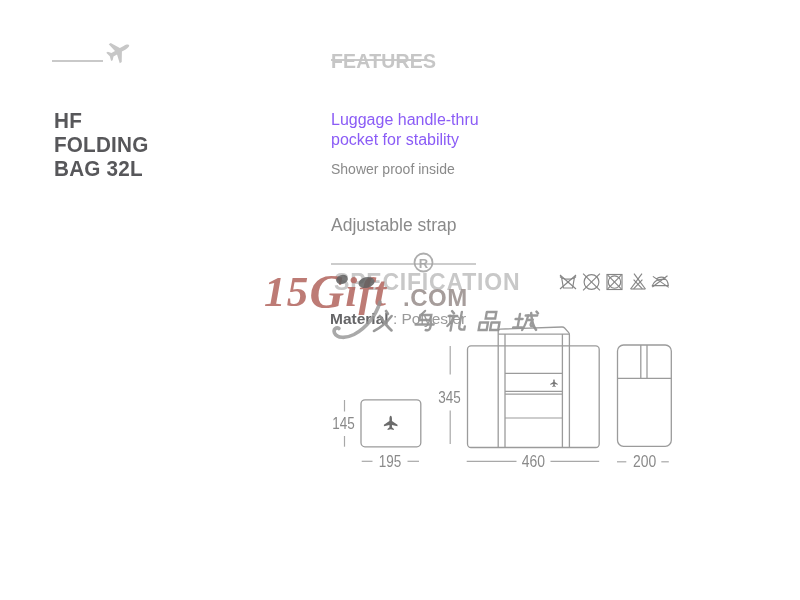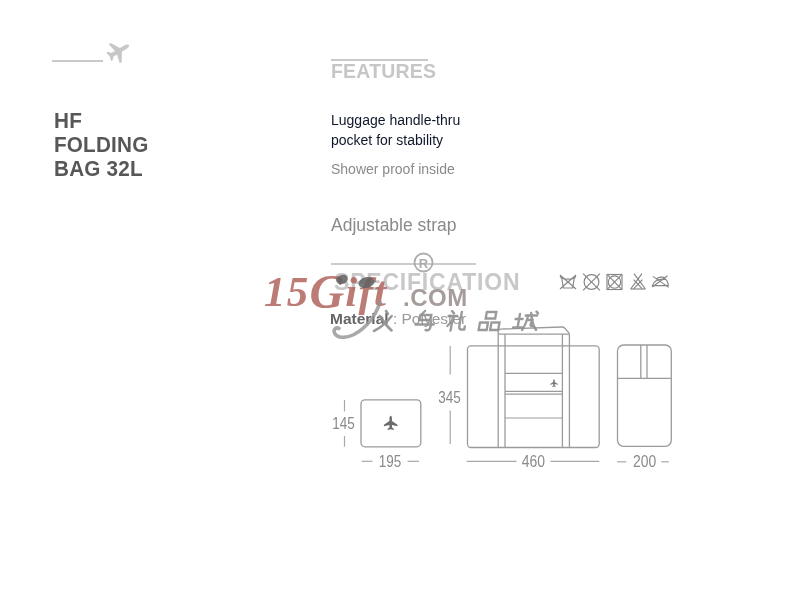--- a/index.html
+++ b/index.html
@@ -15,23 +15,23 @@
 <svg class="abs" style="left:98px;top:36px;" width="42" height="34" viewBox="0 0 42 34">
   <g transform="translate(20,15.5) rotate(60) scale(1.28)" fill="#c7c7c7">
     <path d="M0,-10 C1,-10 1.6,-8.2 1.6,-6 L1.6,-2.6 L8.6,1.6 L8.6,3.4 L1.6,1.8 L1.6,5 L3.8,7 L3.8,8.4 L0,7.4 L-3.8,8.4 L-3.8,7 L-1.6,5 L-1.6,1.8 L-8.6,3.4 L-8.6,1.6 L-1.6,-2.6 L-1.6,-6 C-1.6,-8.2 -1,-10 0,-10 Z"></path>
   </g>
 </svg>
 
 <div class="abs" style="left:54px;top:108.5px;font-size:22.5px;font-weight:bold;color:#57575a;line-height:24.4px;letter-spacing:0.2px;transform:scaleX(0.92);transform-origin:0 0;">HF<br>FOLDING<br>BAG 32L</div>
 
 <div class="abs" style="left:331px;top:59px;width:97px;height:1.6px;background:#c9c9c9;"></div>
 
-<div class="abs" style="left:331px;top:60px;font-size:19.5px;font-weight:bold;color:#c6c6c6;letter-spacing:0.2px;">FEATURES</div>
-
-<div class="abs" style="left:331px;top:109.5px;font-size:14px;color:#0f172a;line-height:20.8px;">Luggage handle-thru<br>pocket for stability</div>
+<div class="abs" style="left:331px;top:50px;font-size:19.5px;font-weight:bold;color:#c6c6c6;letter-spacing:0.2px;">FEATURES</div>
+
+<div class="abs" style="left:331px;top:109.5px;font-size:16px;color:#8b5cf6;line-height:20.8px;">Luggage handle-thru<br>pocket for stability</div>
 
 <div class="abs" style="left:331px;top:161px;font-size:14px;color:#8a8a8a;">Shower proof inside</div>
 
 <div class="abs" style="left:331px;top:191px;font-size:17.5px;color:#8a8a8a;margin-top:24px;">Adjustable strap</div>
 
 <div class="abs" style="left:331px;top:263px;width:145px;height:1.5px;background:#cccccc;"></div>
 
 <div class="abs" style="left:334px;top:268.5px;font-size:23px;font-weight:bold;color:#c8c8c8;letter-spacing:0.8px;">SPECIFICATION</div>
 
 <div class="abs" style="left:330px;top:310px;font-size:15.5px;color:#9a9a9a;"><b style="color:#666668;">Material</b> : Polyester</div>

